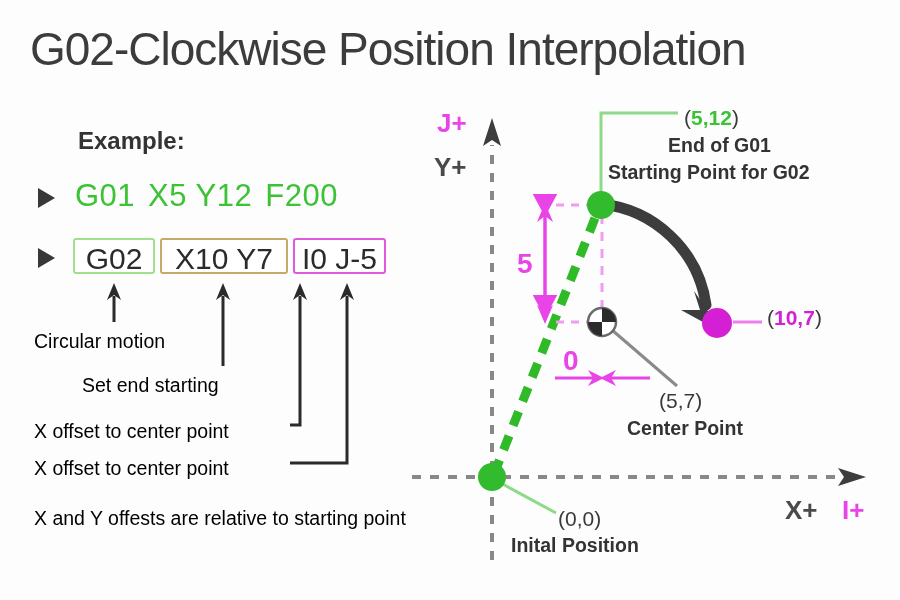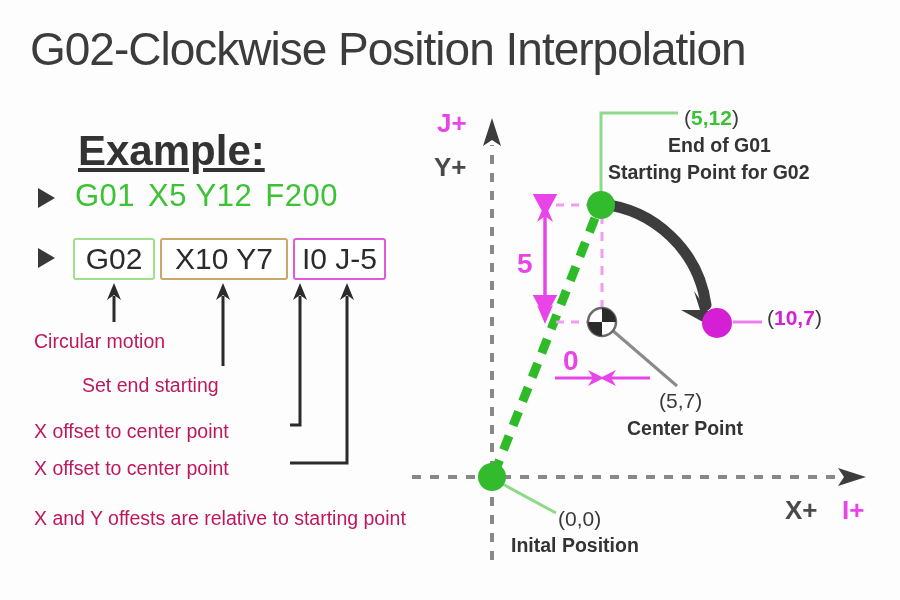--- a/index.html
+++ b/index.html
@@ -29,24 +29,23 @@
     letter-spacing: -1px;
     color: #3c3c3c;
     white-space: nowrap;
     font-family: "Liberation Sans", sans-serif;
   }
 
   
   #example-heading {
     left: 78px;
     top: 127px;
-    font-size: 42px;
+    font-size: 24px;
     font-weight: 700;
     color: #333333;
-    text-decoration: underline;
   }
 
   .bullet-tri {
     width: 0; height: 0;
     border-left: 17px solid #383838;
     border-top: 10px solid transparent;
     border-bottom: 10px solid transparent;
   }
   #bullet1 { left: 38px; top: 188px; }
   #bullet2 { left: 38px; top: 248px; }
@@ -64,32 +63,32 @@
 
   .code-box {
     box-sizing: border-box;
     border-width: 2px;
     border-style: solid;
     border-radius: 3px;
     font-size: 30px;
     color: #2b2b2b;
     text-align: center;
     line-height: 38px;
-    height: 42px;
+    height: 36px;
     background: #ffffff;
     white-space: nowrap;
   }
   #box-g02 { left: 73px;  top: 238px; width: 82px;  border-color: #9fe08a; }
   #box-xy  { left: 160px; top: 238px; width: 128px; border-color: #c8a96a; }
   #box-ij  { left: 293px; top: 238px; width: 93px;  border-color: #e05ae0; }
 
   
   .note {
     font-size: 19.5px;
-    color: #be185d;
+    color: #000000;
     white-space: nowrap;
     font-weight: 400;
   }
   #note1 { left: 34px;  top: 330px; }
   #note2 { left: 82px;  top: 374px; }
   #note3 { left: 34px;  top: 420px; }
   #note4 { left: 34px;  top: 457px; }
   #note5 { left: 34px;  top: 507px; }
 
   

